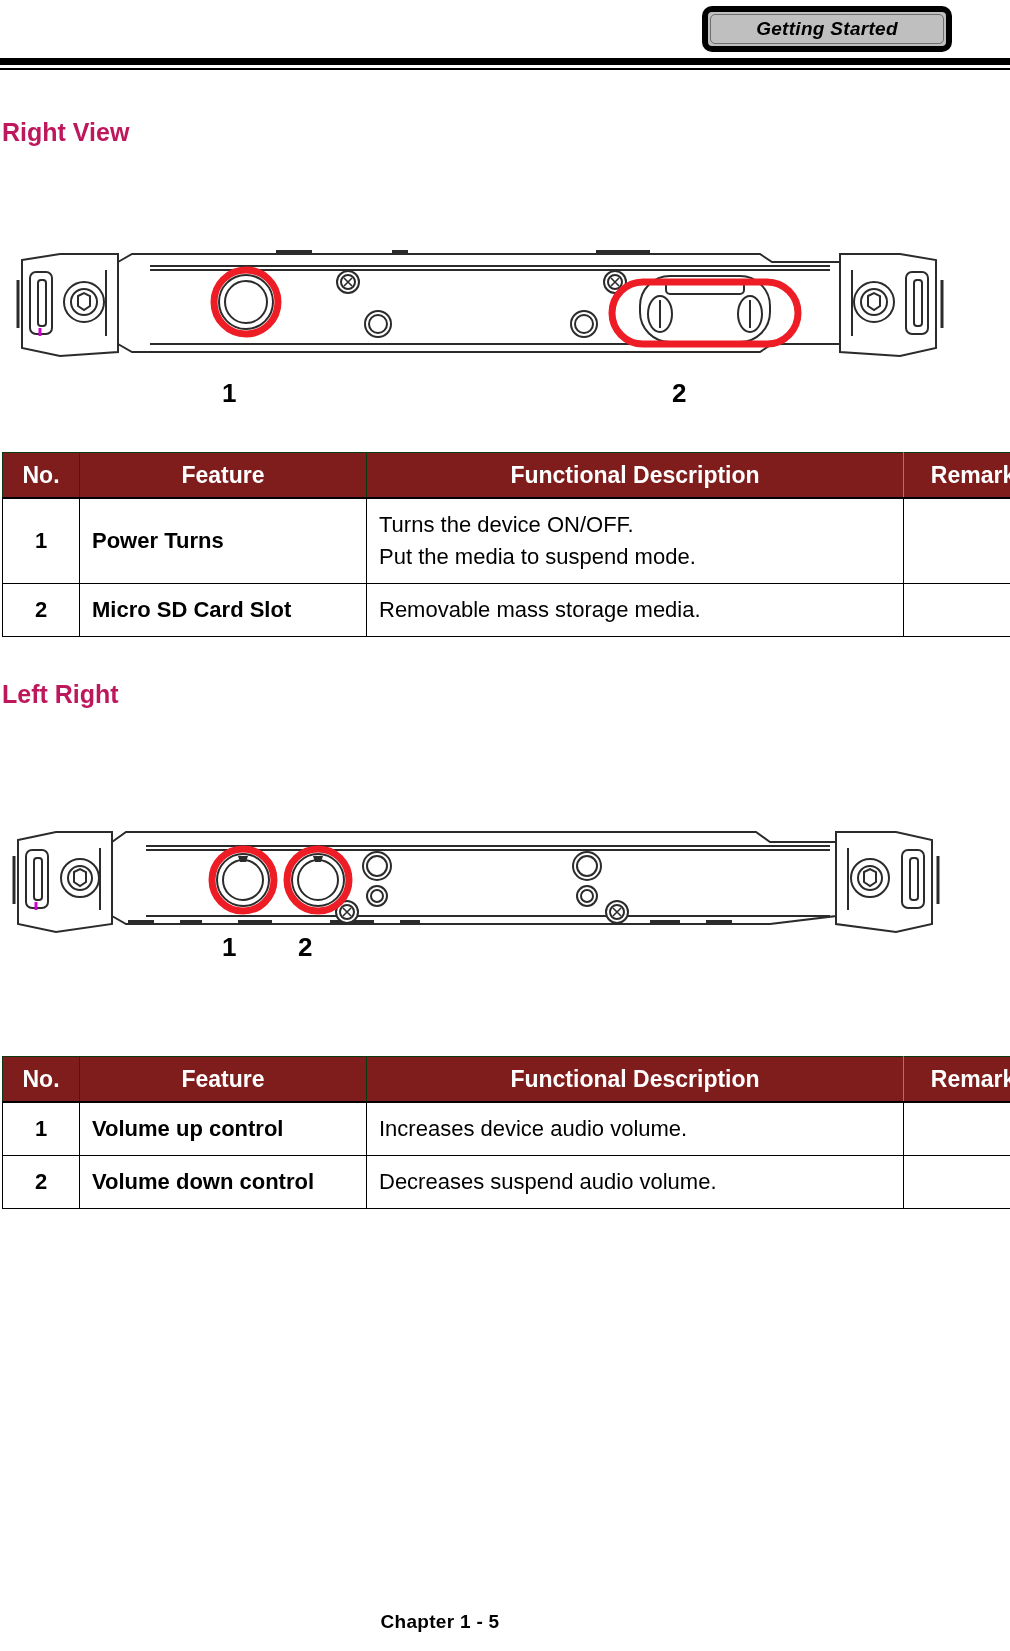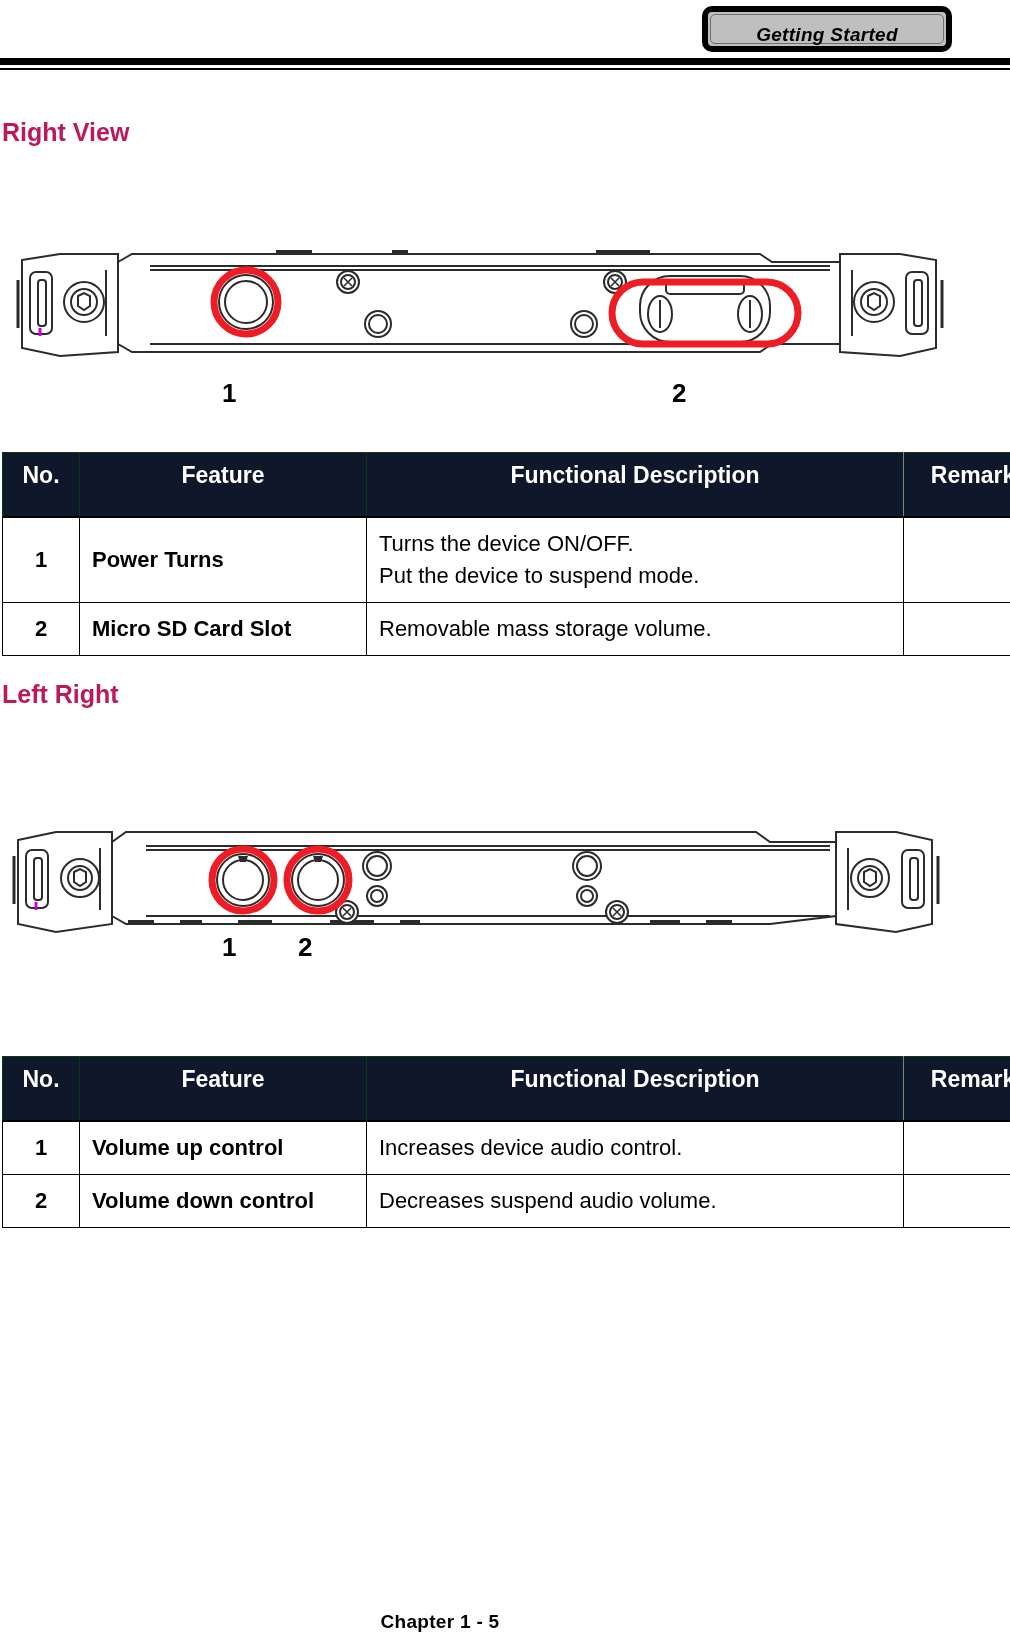--- a/index.html
+++ b/index.html
@@ -25,21 +25,21 @@
     position: absolute;
     right: 58px;
     top: 6px;
     width: 250px;
     height: 46px;
     background: #bfbfbf;
     border: 6px solid #000000;
     border-radius: 10px;
     box-sizing: border-box;
     display: flex;
-    align-items: flex-end;
+    align-items: center;
     justify-content: center;
   }
   .header-tab-inner {
     position: absolute;
     left: 2px; top: 2px; right: 2px; bottom: 2px;
     border: 1px solid #6e6e6e;
     border-radius: 5px;
     pointer-events: none;
   }
   .header-tab-label {
@@ -100,26 +100,26 @@
     position: absolute;
     left: 2px;
     width: 1004px;
     border-collapse: collapse;
     table-layout: fixed;
   }
   #table-right { top: 452px; }
   #table-left  { top: 1056px; }
 
   .feature-table th {
-    background: #0f172a;
+    background: #7f1d1d;
     color: #ffffff;
     font-size: 23px;
     font-weight: bold;
     text-align: center;
-    padding: 9px 4px 27px 4px;
+    padding: 9px 4px 8px 4px;
     border: 1px solid #0b3a11;
     border-bottom: 2px solid #000000;
   }
   .feature-table th.divider-left { border-left: 1px solid #6d8f72; }
   .feature-table th.divider-right { border-right: 1px solid #6d8f72; margin-top: 10px; }
 
   .feature-table td {
     border: 1px solid #000000;
     font-size: 22px;
     padding: 10px 12px;
@@ -248,29 +248,29 @@
       <th class="col-desc divider-left divider-right">Functional Description</th>
       <th class="col-remark">Remark</th>
     </tr>
   </thead>
   <tbody>
     <tr>
       <td class="col-no">1</td>
       <td class="col-feature">Power Turns</td>
       <td class="col-desc">
         <span class="desc-line">Turns the device ON/OFF.</span>
-        <span class="desc-line">Put the device to suspend mode.</span>
+        <span class="desc-line">Put the media to suspend mode.</span>
       </td>
       <td class="col-remark"></td>
     </tr>
     <tr>
       <td class="col-no">2</td>
       <td class="col-feature">Micro SD Card Slot</td>
       <td class="col-desc">
-        <span class="desc-line">Removable mass storage volume.</span>
+        <span class="desc-line">Removable mass storage media.</span>
       </td>
       <td class="col-remark"></td>
     </tr>
   </tbody>
 </table>
 
 <h2 class="section-title" id="left-view-title">Left Right</h2>
 
 <div class="figure" id="left-figure">
   <svg width="1010" height="130" viewBox="0 0 1010 130">
@@ -359,21 +359,21 @@
       <th class="col-feature">Feature</th>
       <th class="col-desc divider-left divider-right">Functional Description</th>
       <th class="col-remark">Remark</th>
     </tr>
   </thead>
   <tbody>
     <tr>
       <td class="col-no">1</td>
       <td class="col-feature">Volume up control</td>
       <td class="col-desc">
-        <span class="desc-line">Increases device audio control.</span>
+        <span class="desc-line">Increases device audio volume.</span>
       </td>
       <td class="col-remark"></td>
     </tr>
     <tr>
       <td class="col-no">2</td>
       <td class="col-feature">Volume down control</td>
       <td class="col-desc">
         <span class="desc-line">Decreases suspend audio volume.</span>
       </td>
       <td class="col-remark"></td>

